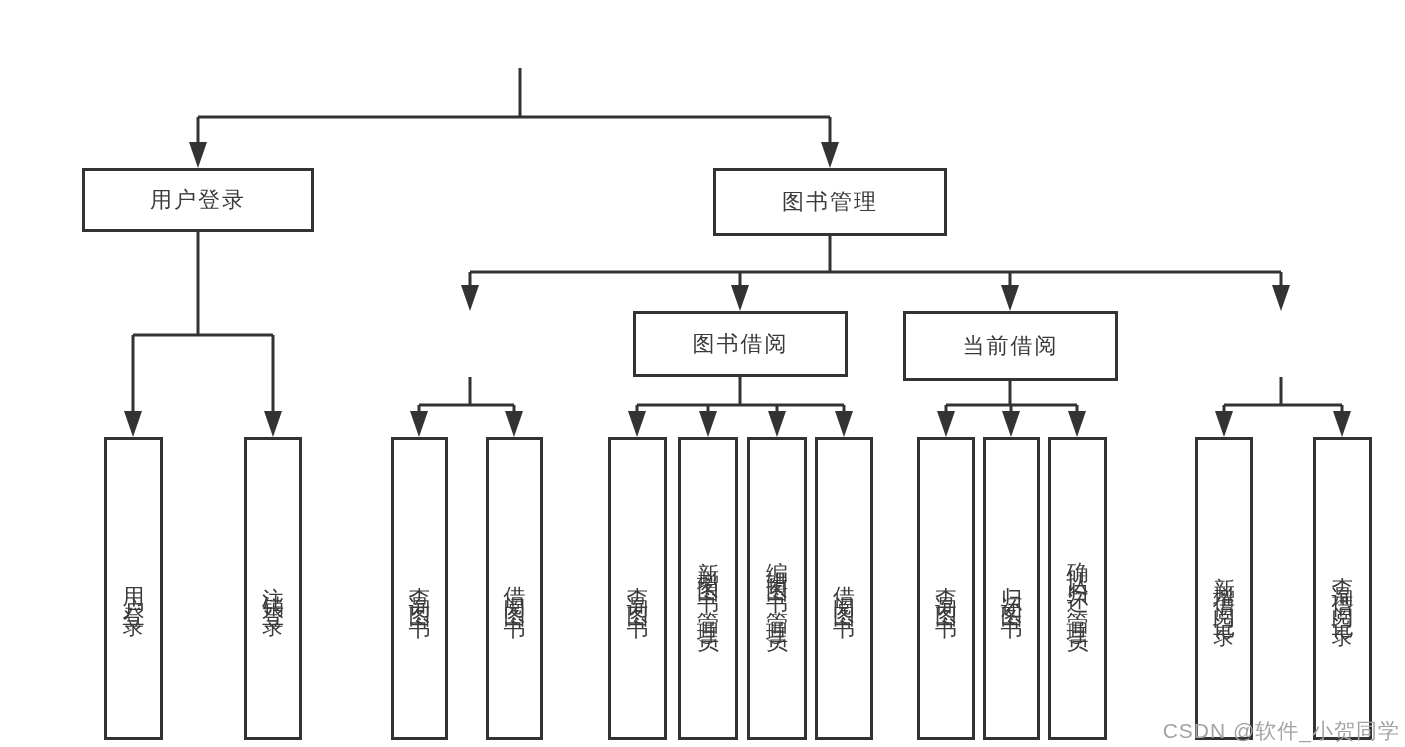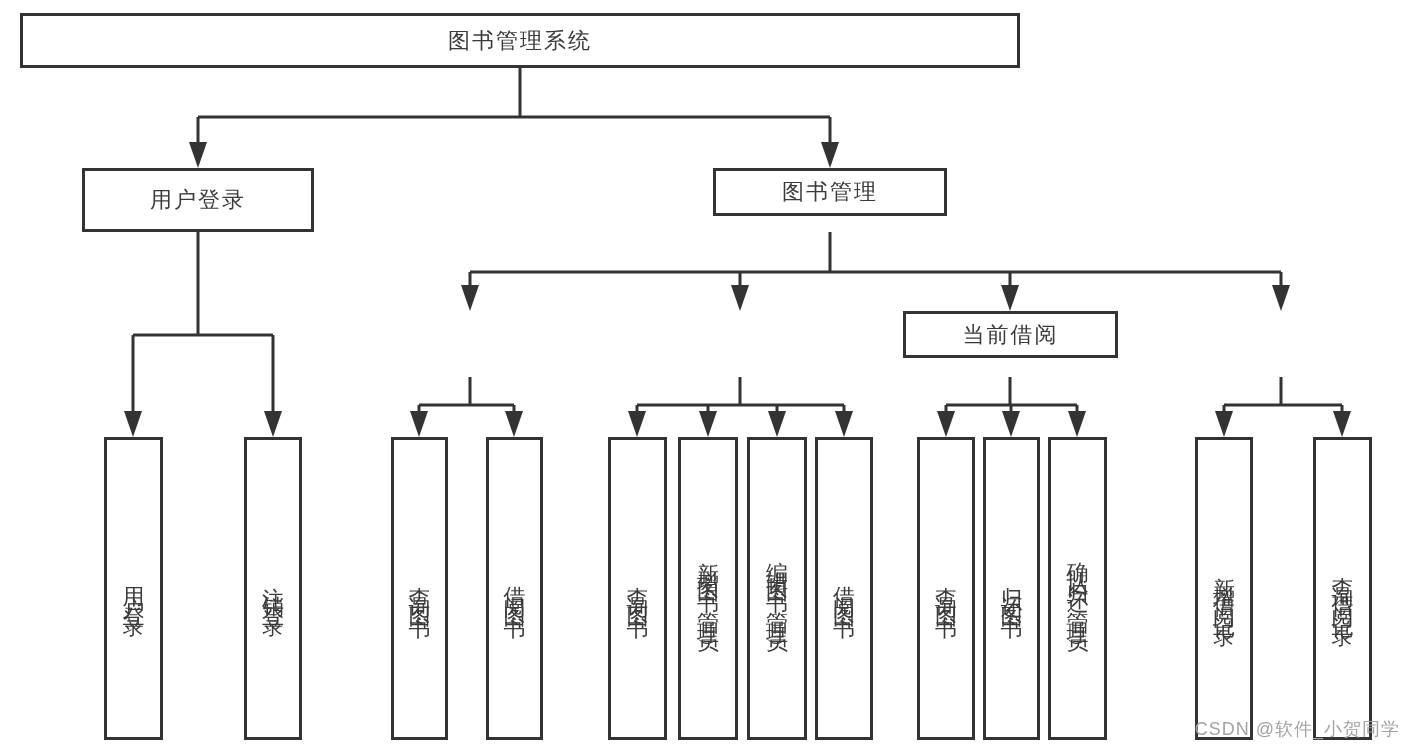--- a/index.html
+++ b/index.html
@@ -13,21 +13,21 @@
     border:3px solid #333333;display:flex;align-items:center;justify-content:center;
     color:#3a3a3a;
   }
   .lbl{font-size:22px;letter-spacing:2px;white-space:nowrap;}
   .vlbl{
     writing-mode:vertical-rl;text-orientation:mixed;
     font-size:22px;letter-spacing:10px;line-height:1;white-space:nowrap;
   }
   .watermark{
     position:absolute;top:717px;right:5px;z-index:5;
-    font-size:18px;color:#a3a3a3;letter-spacing:1px;white-space:nowrap;
+    font-size:21px;color:#a3a3a3;letter-spacing:1px;white-space:nowrap;
   }
 </style>
 </head>
 <body>
 
 <div class="canvas">
 
   <svg class="wires" viewBox="0 0 1405 747">
     <g stroke="#333333" stroke-width="3" fill="none">
 
@@ -61,32 +61,32 @@
       <polygon points="768,411 786,411 777,437"></polygon>
       <polygon points="835,411 853,411 844,437"></polygon>
       <polygon points="937,411 955,411 946,437"></polygon>
       <polygon points="1002,411 1020,411 1011,437"></polygon>
       <polygon points="1068,411 1086,411 1077,437"></polygon>
       <polygon points="1215,411 1233,411 1224,437"></polygon>
       <polygon points="1333,411 1351,411 1342,437"></polygon>
     </g>
   </svg>
 
-  <div class="box" style="left:20px;top:13px;width:1000px;height:55px">
-    <span class="lbl">图书管理系统</span>
-  </div>
 
   <div class="box" style="left:82px;top:168px;width:232px;height:64px">
     <span class="lbl">用户登录</span>
   </div>
-  <div class="box" style="left:713px;top:168px;width:234px;height:48px">
+  <div class="box" style="left:713px;top:168px;width:234px;height:68px">
     <span class="lbl">图书管理</span>
   </div>
 
-  <div class="box" style="left:903px;top:311px;width:215px;height:47px">
+  <div class="box" style="left:633px;top:311px;width:215px;height:66px">
+    <span class="lbl">图书借阅</span>
+  </div>
+  <div class="box" style="left:903px;top:311px;width:215px;height:70px">
     <span class="lbl">当前借阅</span>
   </div>
 
   <div class="box" style="left:104px;top:437px;width:59px;height:303px">
     <span class="vlbl">用户登录</span>
   </div>
   <div class="box" style="left:244px;top:437px;width:58px;height:303px">
     <span class="vlbl">注销登录</span>
   </div>
   <div class="box" style="left:391px;top:437px;width:57px;height:303px">

